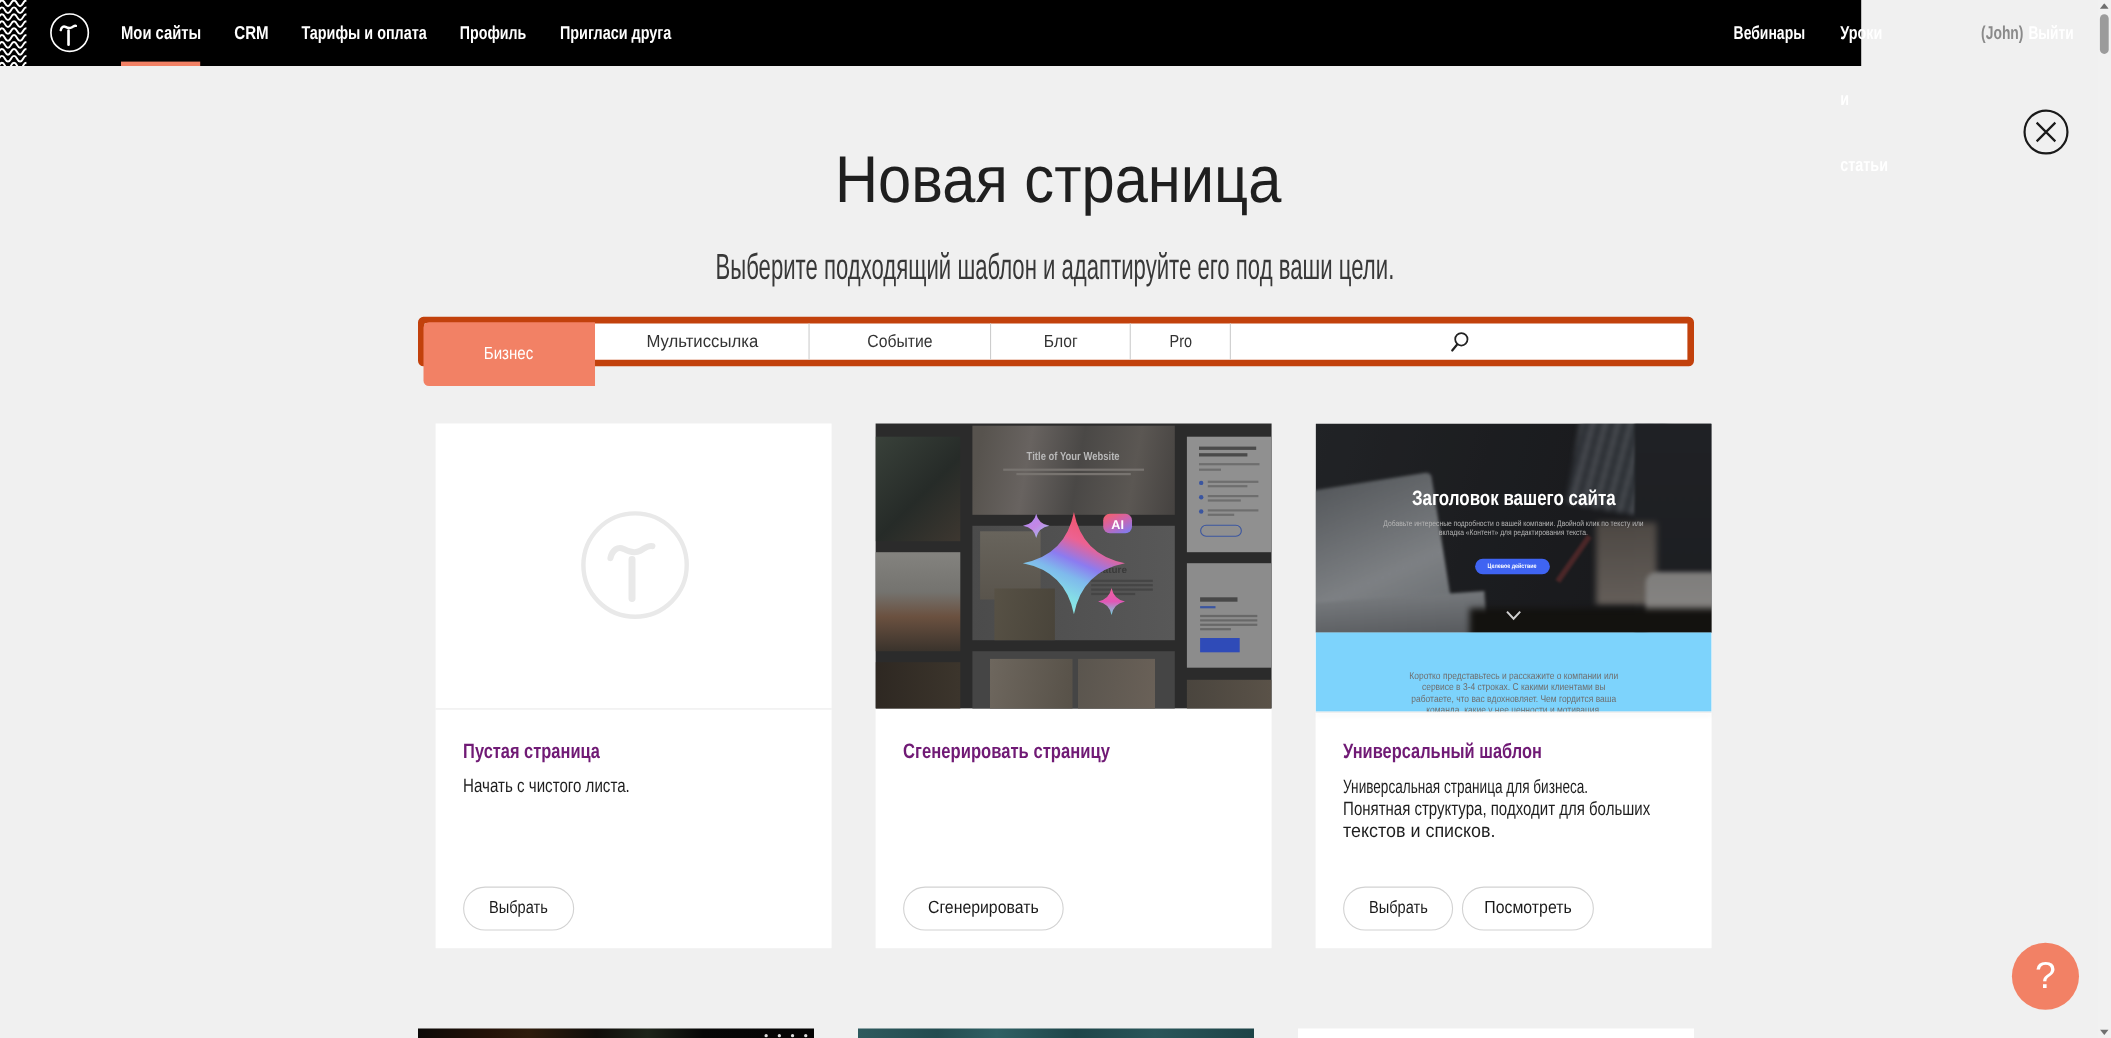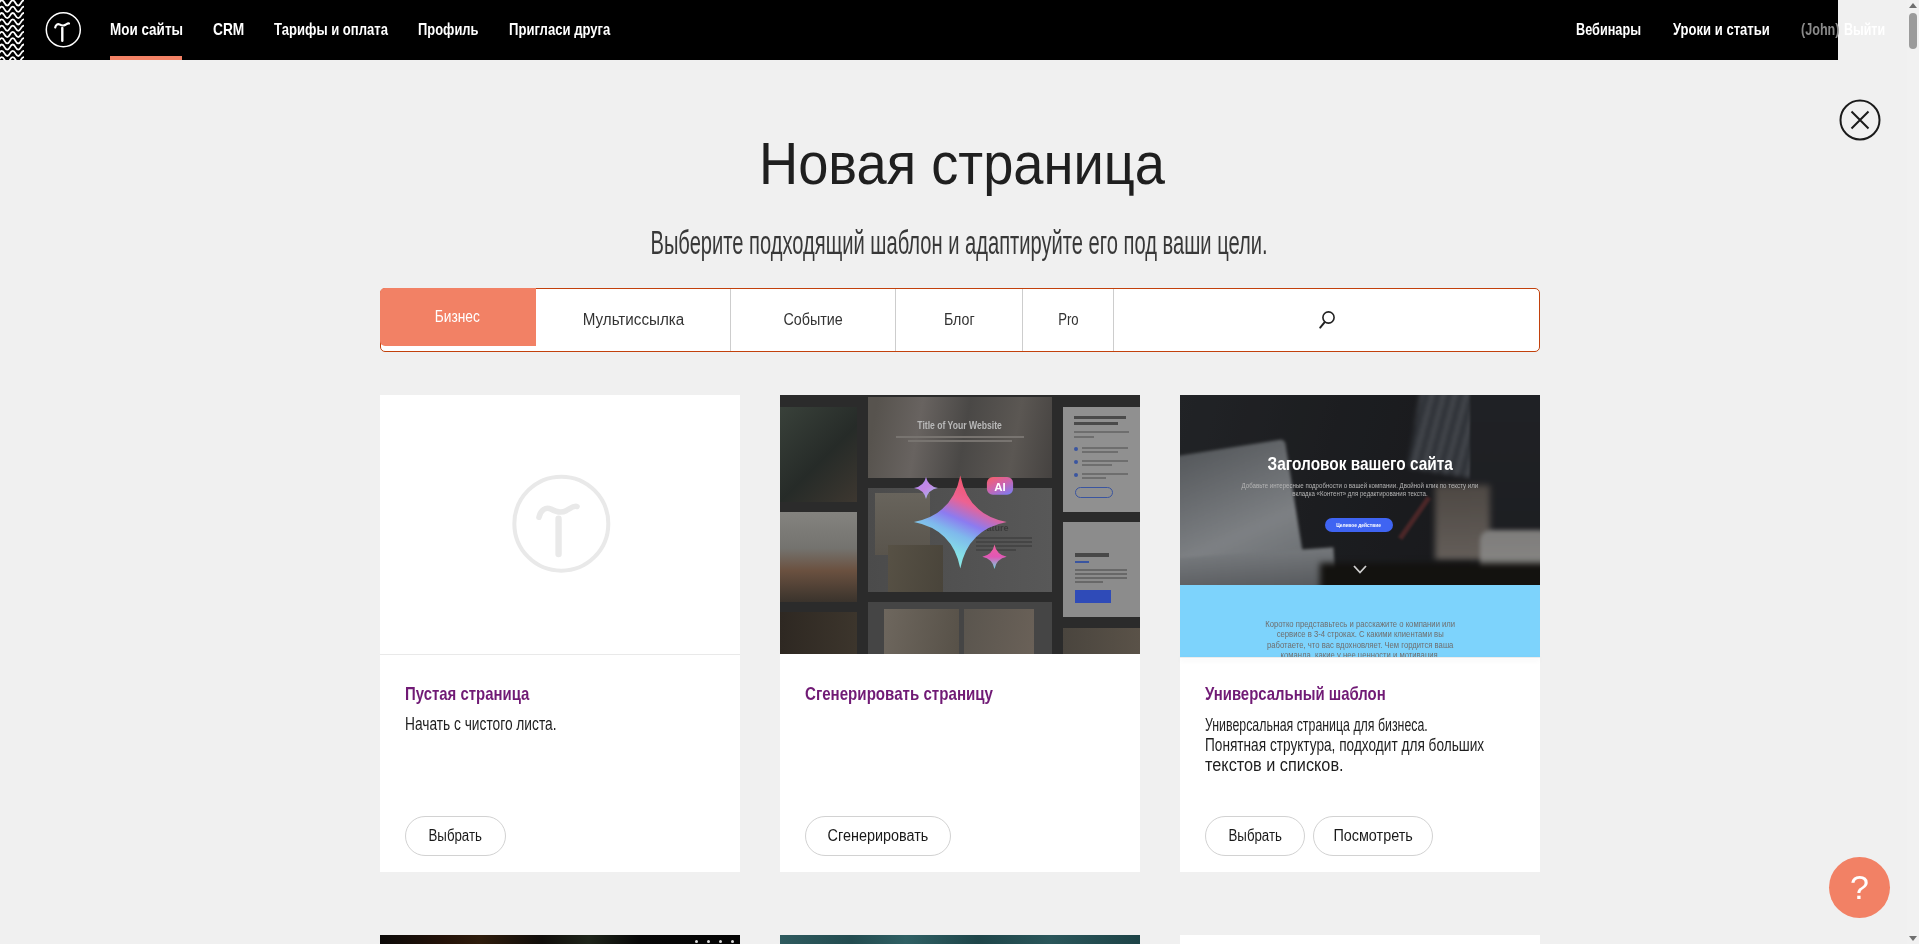--- a/index.html
+++ b/index.html
@@ -3,37 +3,37 @@
 <meta charset="utf-8">
 <style>
   * { margin:0; padding:0; box-sizing:border-box; }
   html,body { width:1919px; height:944px; overflow:hidden; }
   body { font-family:"Liberation Sans", sans-serif; background:#f0f0f0; position:relative; }
   .abs { position:absolute; }
   .cx { transform-origin:center center; display:inline-block; white-space:nowrap; }
   .lx { transform-origin:left center; display:inline-block; white-space:nowrap; }
 
   
-  #nav { position:absolute; left:0; top:0; width:1838px; height:60px; background:#000; }
+  #nav { position:absolute; left:0; top:0; width:1692px; height:60px; background:#000; }
   .navitem { position:absolute; top:0; height:60px; line-height:60px; color:#fff;
              font-weight:bold; font-size:17px; }
   .navitem span { display:inline-block; transform-origin:left center; }
   #underline { position:absolute; left:110px; top:56px; width:72px; height:4px; background:#f28165; }
 
   
-  #tabbar { position:absolute; left:380px; top:288px; width:1160px; height:64px;
-            background:#fff; border:1px solid #c2410c; border-radius:5px; display:flex; }
+  #tabbar { position:absolute; left:380px; top:288px; width:1160px; height:45px;
+            background:#fff; border:6px solid #c2410c; border-radius:5px; display:flex; }
   .tab { border-right:1px solid #cdcdcd; height:100%; display:flex; align-items:center;
          justify-content:center; font-size:16px; color:#333; }
   .tab:last-child { border-right:none; }
   .tab.active { background:#f28165; color:#fff; border-right-color:#f28165; margin:-1px 0 -1px -1px;
                 height:58px; border-radius:5px 0 0 5px; }
 
   
-  .card { position:absolute; top:395px; width:360px; height:477px; background:#fff; }
+  .card { position:absolute; top:385px; width:360px; height:477px; background:#fff;margin-left:16px; }
   .cimg { position:absolute; left:0; top:0; width:360px; height:259px; overflow:hidden; }
   .ctitle { position:absolute; left:25px; top:288px; font-weight:bold; font-size:19px; color:#701a75; }
   .cbody  { position:absolute; left:25px; top:316px; font-size:17.5px; line-height:27px; color:#1e1e1e; }
   .btn { position:absolute; top:421px; height:40px; border:1px solid #d2d2d2; border-radius:20px;
          background:#fff; font-size:16px; color:#1a1a1a; display:flex; align-items:center;
          justify-content:center; }
 </style>
 </head>
 <body>
 

